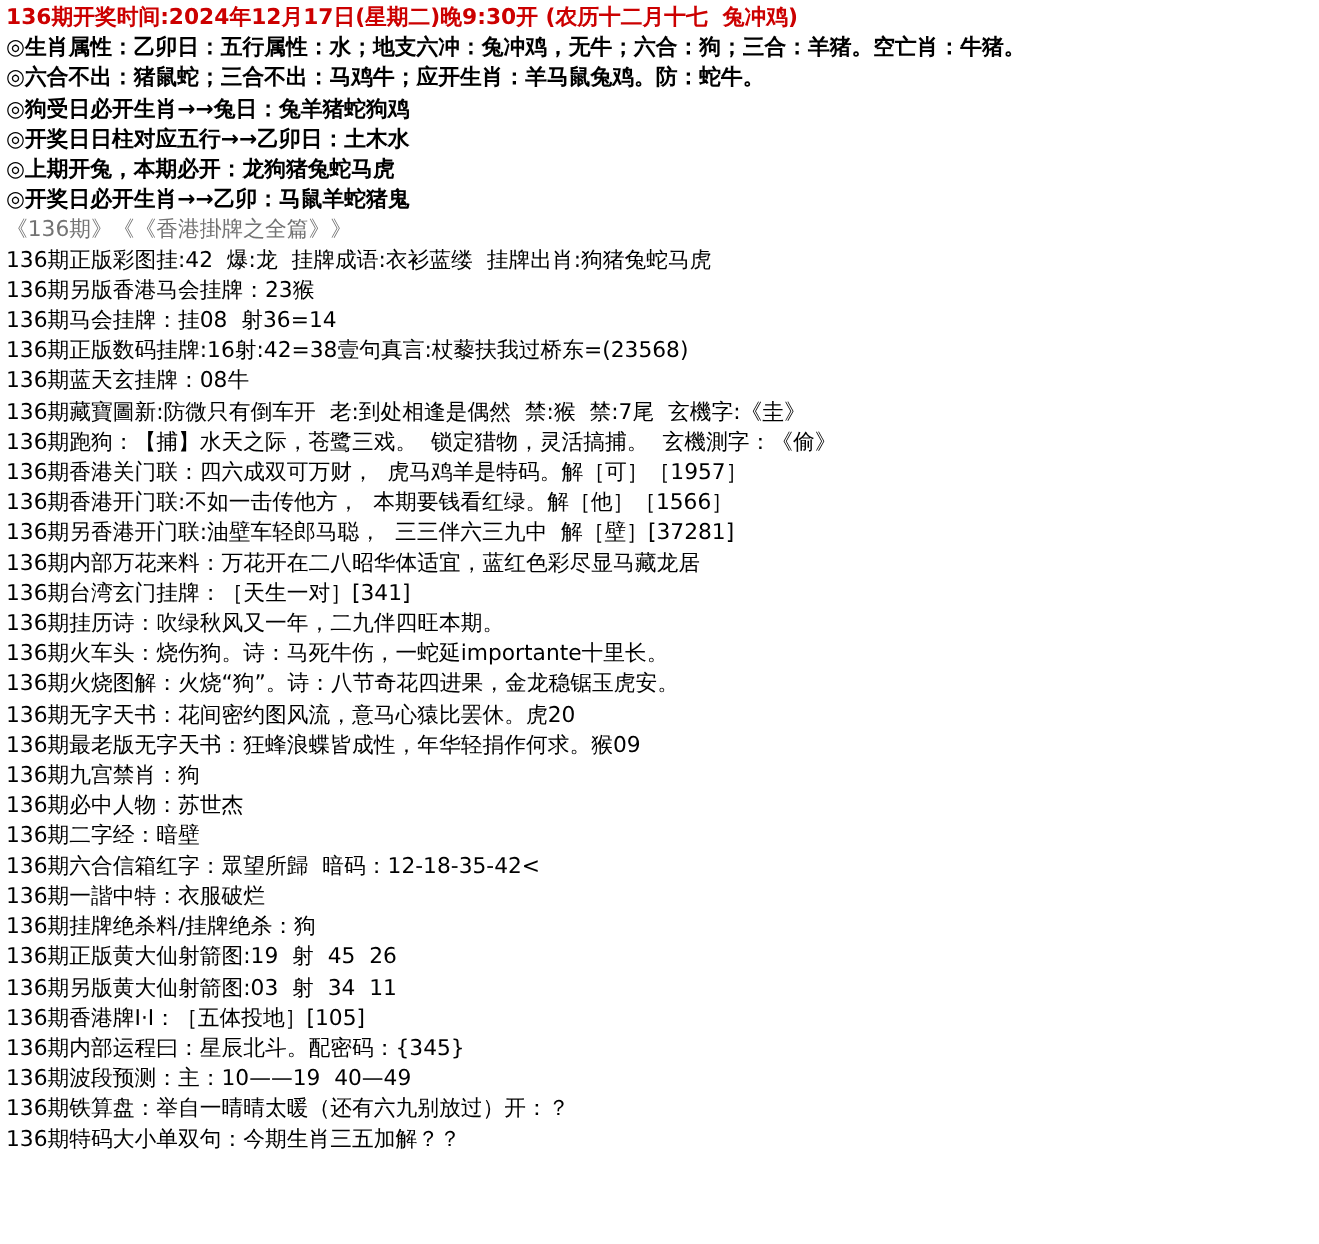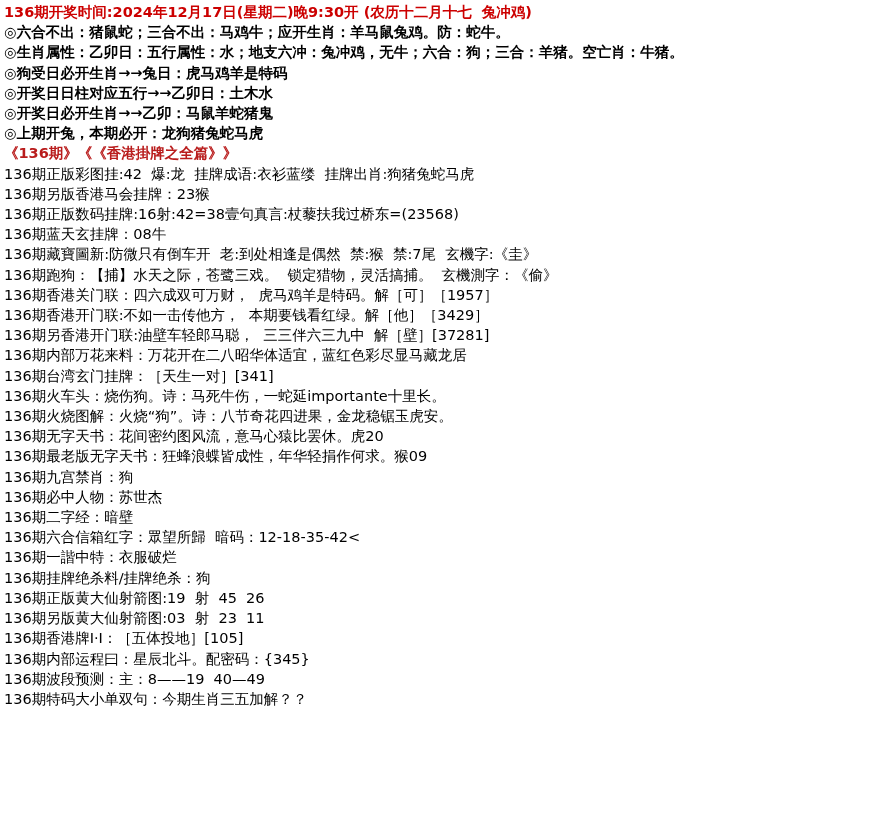--- a/index.html
+++ b/index.html
@@ -25,70 +25,73 @@
     white-space: pre-wrap;
     padding-left: 4px;
     font-weight: bold;
   }
   .black { color: #000000; }
   .top-line {
     color: #cc0000;
     font-weight: bold;
   }
   .sec-title {
-    color: #b91c1c;
-    font-weight: bold;
+    color: #737373;
+    font-weight: normal;
   }
   .body-line {
     color: #000000;
     font-weight: normal;
   }
 </style>
 </head>
 <body>
 
 <div class="page">
 
   <div class="line top-line">136期开奖时间:2024年12月17日(星期二)晚9:30开 (农历十二月十七  兔冲鸡)</div>
 
   <div>
+    <div class="line black">◎生肖属性：乙卯日：五行属性：水；地支六冲：兔冲鸡，无牛；六合：狗；三合：羊猪。空亡肖：牛猪。</div>
     <div class="line black">◎六合不出：猪鼠蛇；三合不出：马鸡牛；应开生肖：羊马鼠兔鸡。防：蛇牛。</div>
-    <div class="line black">◎生肖属性：乙卯日：五行属性：水；地支六冲：兔冲鸡，无牛；六合：狗；三合：羊猪。空亡肖：牛猪。</div>
-    <div class="line black">◎狗受日必开生肖→→兔日：虎马鸡羊是特码</div>
+    <div class="line black">◎狗受日必开生肖→→兔日：兔羊猪蛇狗鸡</div>
     <div class="line black">◎开奖日日柱对应五行→→乙卯日：土木水</div>
+    <div class="line black">◎上期开兔，本期必开：龙狗猪兔蛇马虎</div>
     <div class="line black">◎开奖日必开生肖→→乙卯：马鼠羊蛇猪鬼</div>
-    <div class="line black">◎上期开兔，本期必开：龙狗猪兔蛇马虎</div>
   </div>
 
   <div class="line sec-title">《136期》《《香港掛牌之全篇》》</div>
 
   <div>
     <div class="line body-line">136期正版彩图挂:42  爆:龙  挂牌成语:衣衫蓝缕  挂牌出肖:狗猪兔蛇马虎</div>
     <div class="line body-line">136期另版香港马会挂牌：23猴</div>
+    <div class="line body-line">136期马会挂牌：挂08  射36=14</div>
     <div class="line body-line">136期正版数码挂牌:16射:42=38壹句真言:杖藜扶我过桥东=(23568)</div>
     <div class="line body-line">136期蓝天玄挂牌：08牛</div>
     <div class="line body-line">136期藏寶圖新:防微只有倒车开  老:到处相逢是偶然  禁:猴  禁:7尾  玄機字:《圭》</div>
     <div class="line body-line">136期跑狗：【捕】水天之际，苍鹭三戏。  锁定猎物，灵活搞捕。  玄機測字：《偷》</div>
     <div class="line body-line">136期香港关门联：四六成双可万财，  虎马鸡羊是特码。解［可］［1957］</div>
-    <div class="line body-line">136期香港开门联:不如一击传他方，  本期要钱看红绿。解［他］［3429］</div>
+    <div class="line body-line">136期香港开门联:不如一击传他方，  本期要钱看红绿。解［他］［1566］</div>
     <div class="line body-line">136期另香港开门联:油壁车轻郎马聪，  三三伴六三九中  解［壁］[37281]</div>
     <div class="line body-line">136期内部万花来料：万花开在二八昭华体适宜，蓝红色彩尽显马藏龙居</div>
     <div class="line body-line">136期台湾玄门挂牌：［天生一对］[341]</div>
+    <div class="line body-line">136期挂历诗：吹绿秋风又一年，二九伴四旺本期。</div>
     <div class="line body-line">136期火车头：烧伤狗。诗：马死牛伤，一蛇延importante十里长。</div>
     <div class="line body-line">136期火烧图解：火烧“狗”。诗：八节奇花四进果，金龙稳锯玉虎安。</div>
     <div class="line body-line">136期无字天书：花间密约图风流，意马心猿比罢休。虎20</div>
     <div class="line body-line">136期最老版无字天书：狂蜂浪蝶皆成性，年华轻捐作何求。猴09</div>
     <div class="line body-line">136期九宫禁肖：狗</div>
     <div class="line body-line">136期必中人物：苏世杰</div>
     <div class="line body-line">136期二字经：暗壁</div>
     <div class="line body-line">136期六合信箱红字：眾望所歸  暗码：12-18-35-42&lt;</div>
     <div class="line body-line">136期一諧中特：衣服破烂</div>
     <div class="line body-line">136期挂牌绝杀料/挂牌绝杀：狗</div>
     <div class="line body-line">136期正版黄大仙射箭图:19  射  45  26</div>
-    <div class="line body-line">136期另版黄大仙射箭图:03  射  23  11</div>
+    <div class="line body-line">136期另版黄大仙射箭图:03  射  34  11</div>
     <div class="line body-line">136期香港牌Ⅰ·Ⅰ：［五体投地］[105]</div>
     <div class="line body-line">136期内部运程曰：星辰北斗。配密码：{345}</div>
-    <div class="line body-line">136期波段预测：主：8——19  40—49</div>
+    <div class="line body-line">136期波段预测：主：10——19  40—49</div>
+    <div class="line body-line">136期铁算盘：举自一晴晴太暖（还有六九别放过）开：？</div>
     <div class="line body-line">136期特码大小单双句：今期生肖三五加解？？</div>
 
   </div>
 
 </div>
 
 </body></html>

